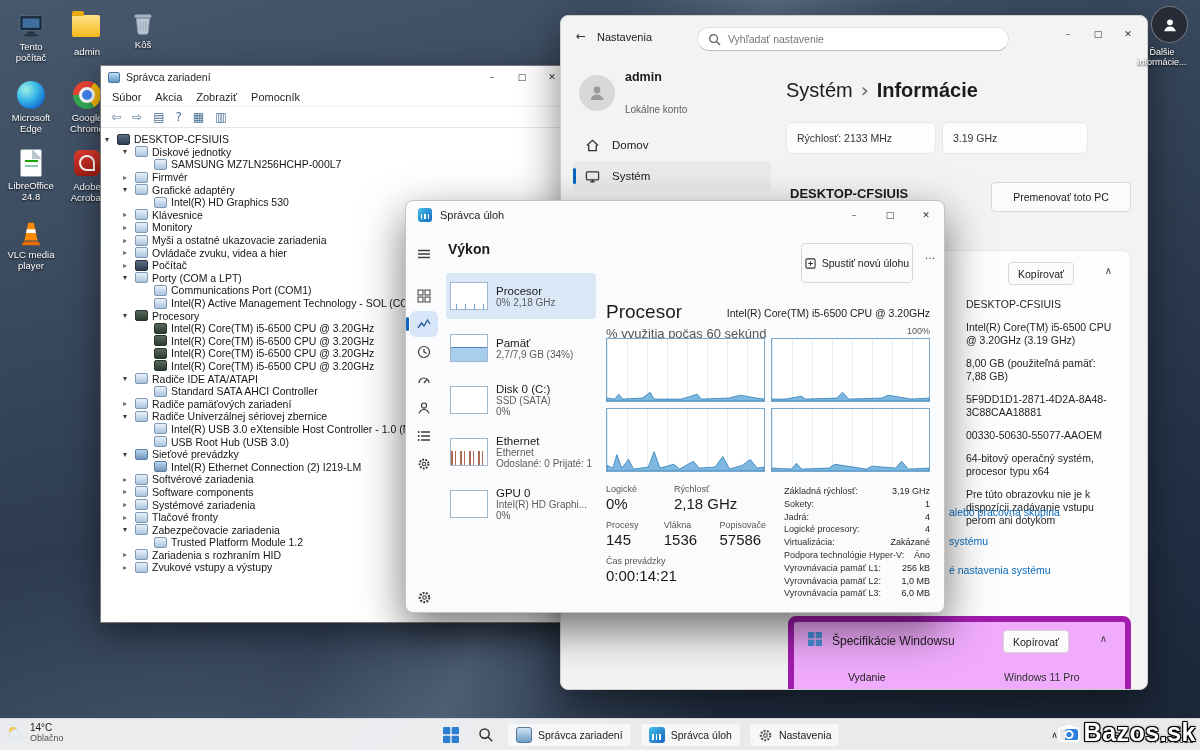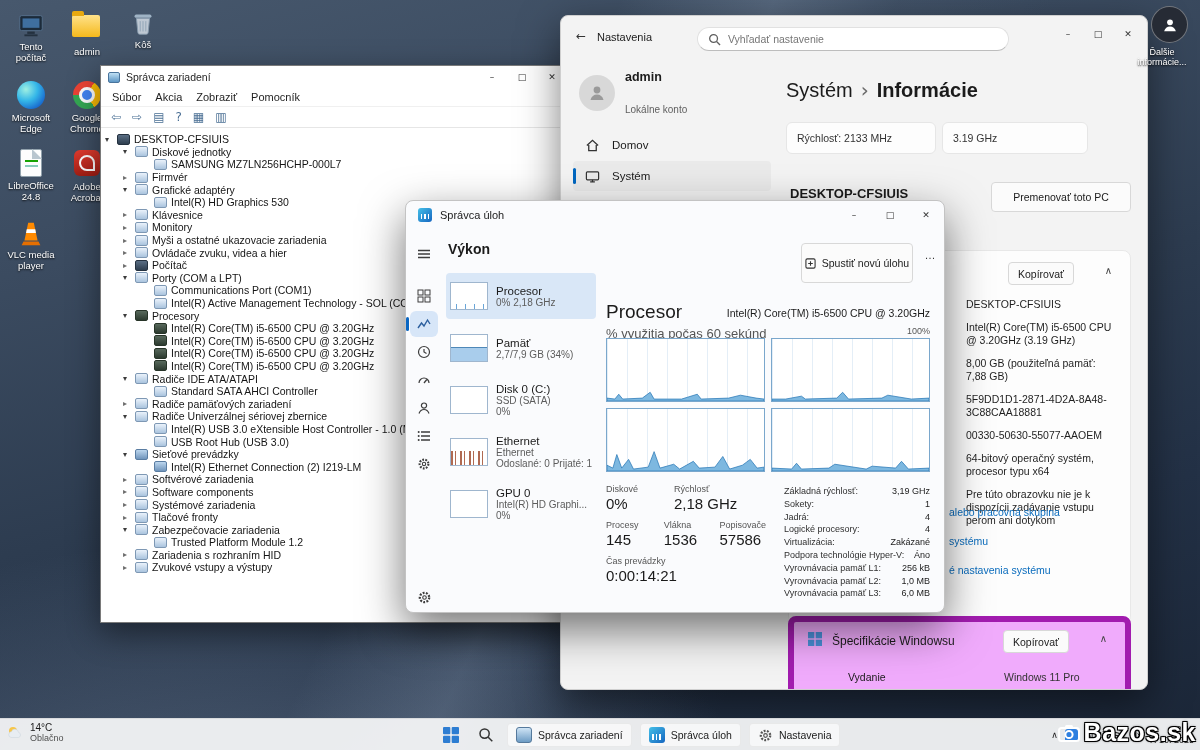--- a/index.html
+++ b/index.html
@@ -753,21 +753,21 @@
         <div class="gcell">
             <svg viewBox="0 0 160 64" preserveAspectRatio="none">
               <path d="M0,64 L0,61 L20,62 L25,56 L30,62 L58,61 L64,57 L96,62 L102,59 L126,61 L132,54 L139,62 L160,61 L160,64 Z" fill="#7db8e0" stroke="#2e7cb8" stroke-width="0.8"></path>
             </svg>
           </div>
       </div>
 
       <div class="tm-stats">
         <div class="srow">
           <div class="scell" style="width:58px">
-            <div class="s-lab">Diskové</div>
+            <div class="s-lab">Logické</div>
             <div class="s-val">0%</div>
           </div>
           <div class="scell">
             <div class="s-lab">Rýchlosť</div>
             <div class="s-val">2,18 GHz</div>
           </div>
         </div>
         <div class="srow">
           <div class="scell" style="width:48px">
             <div class="s-lab">Procesy</div>

